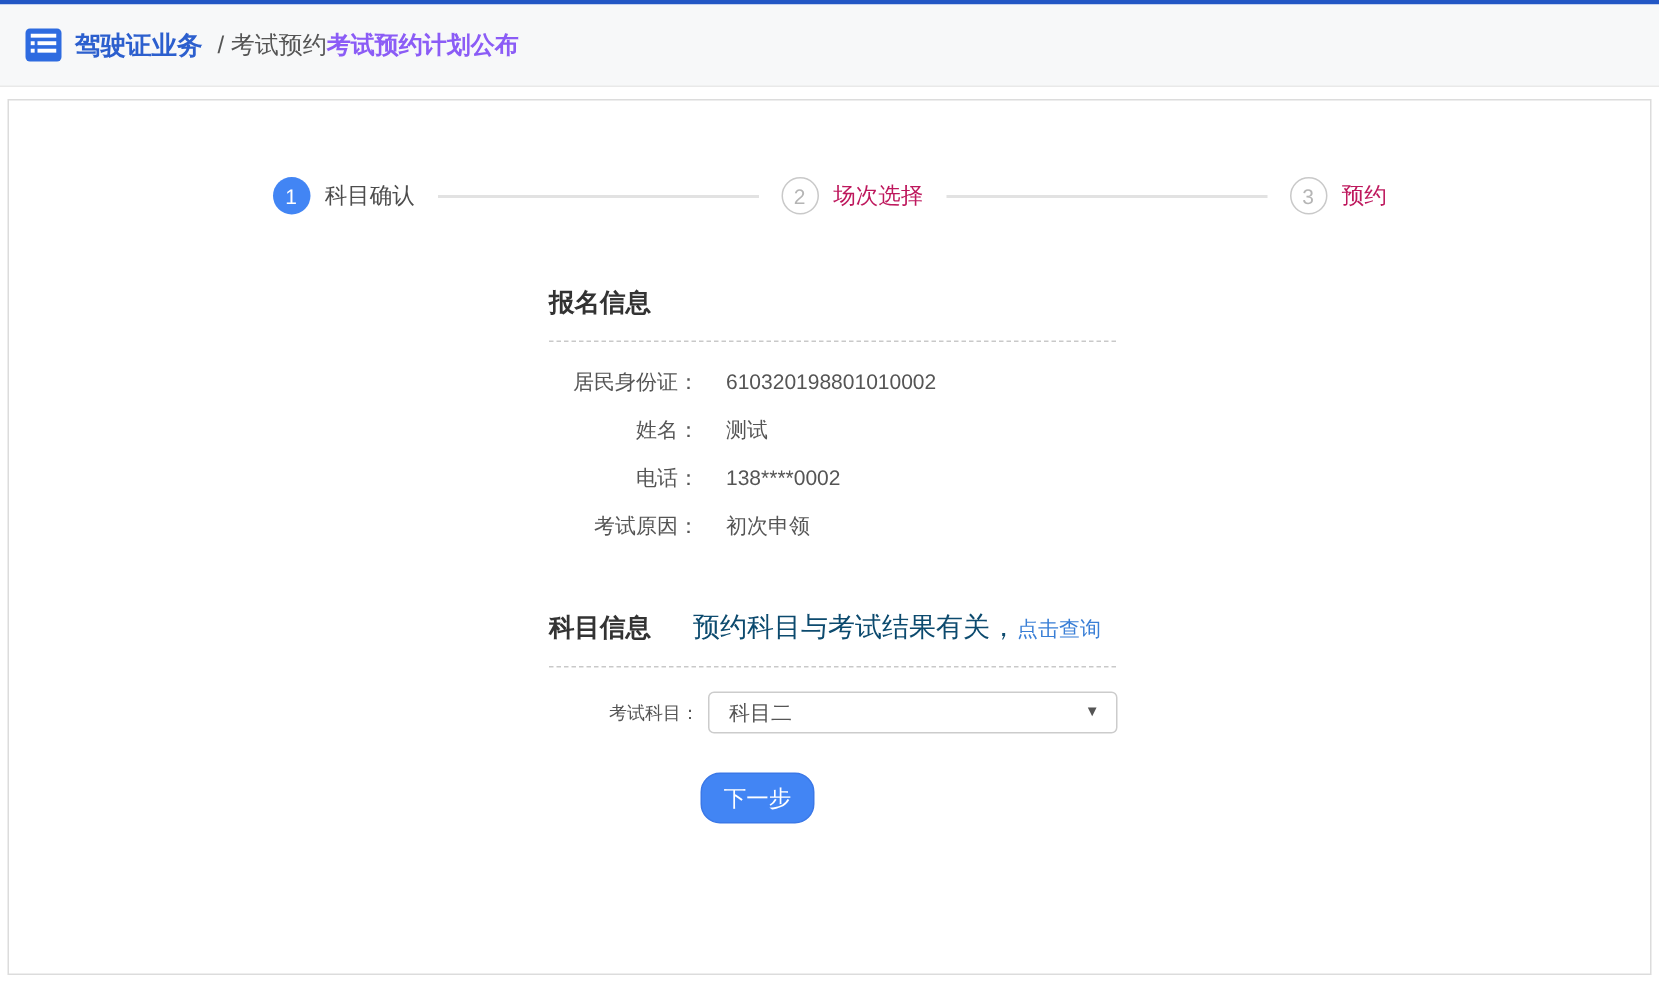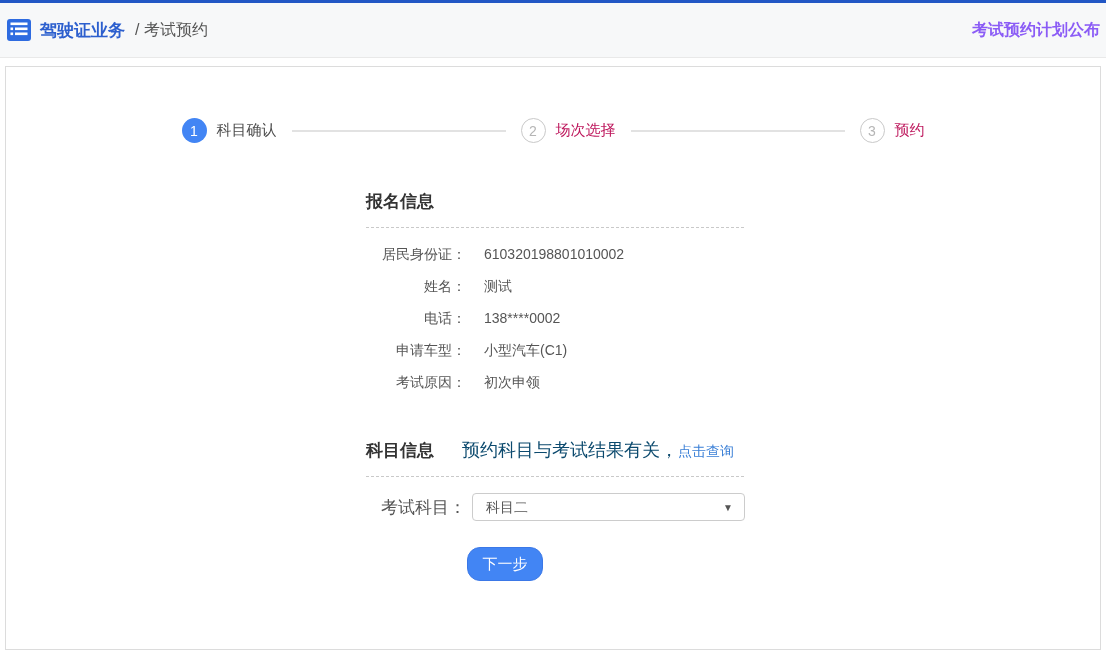--- a/index.html
+++ b/index.html
@@ -11,22 +11,21 @@
   }
   
   .topbar { height: 3px; background: #2257c5; }
   
   .header {
     height: 55px;
     background: #f7f8f9;
     border-bottom: 1px solid #e9e9e9;
     display: flex;
     align-items: center;
-    justify-content: space-between;
-    padding: 0 6px;
+    padding: 0 16px;
   }
   .header-left { display: flex; align-items: center; }
   .hdr-icon { width: 26px; height: 24px; margin-right: 8px; display: inline-flex; }
   .hdr-title { font-size: 17px; font-weight: bold; color: #2c5fce; }
   .hdr-crumb { font-size: 16px; color: #555; margin-left: 10px; }
   .hdr-link {
     font-size: 16px; font-weight: bold; color: #8b5cf6;
     text-decoration: none; cursor: pointer;
   }
   
@@ -77,21 +76,21 @@
     display: flex; font-size: 14px; color: #555;
     line-height: 15px; margin-bottom: 17px;
   }
   .info-label { width: 100px; text-align: right; flex: 0 0 100px; }
   .info-value { margin-left: 18px; }
   .subject-section { margin-top: 48px; }
   
   .select-row { margin-top: 16px; display: flex; align-items: center; }
   .select-label {
     width: 100px; flex: 0 0 100px; text-align: right;
-    font-size: 17px; color: #555;
+    font-size: 12px; color: #555;
   }
   .select-wrap { position: relative; margin-left: 6px; }
   .subject-select {
     appearance: none; -webkit-appearance: none;
     width: 273px; height: 28px;
     border: 1px solid #ccc; border-radius: 4px;
     background: #fff; color: #555;
     font-size: 14px; font-family: inherit;
     padding: 0 30px 0 13px;
     cursor: pointer; outline: none;
@@ -165,24 +164,20 @@
         </div>
         <div class="info-row">
           <span class="info-label">姓名：</span>
           <span class="info-value">测试</span>
         </div>
         <div class="info-row">
           <span class="info-label">电话：</span>
           <span class="info-value">138****0002</span>
         </div>
         <div class="info-row">
-          <span class="info-label">申请车型：</span>
-          <span class="info-value">小型汽车(C1)</span>
-        </div>
-        <div class="info-row">
           <span class="info-label">考试原因：</span>
           <span class="info-value">初次申领</span>
         </div>
       </div>
     </div>
 
     <div class="subject-section">
       <div class="section-head">
         <span class="section-title">科目信息</span>
         <span class="section-note">预约科目与考试结果有关，</span>

